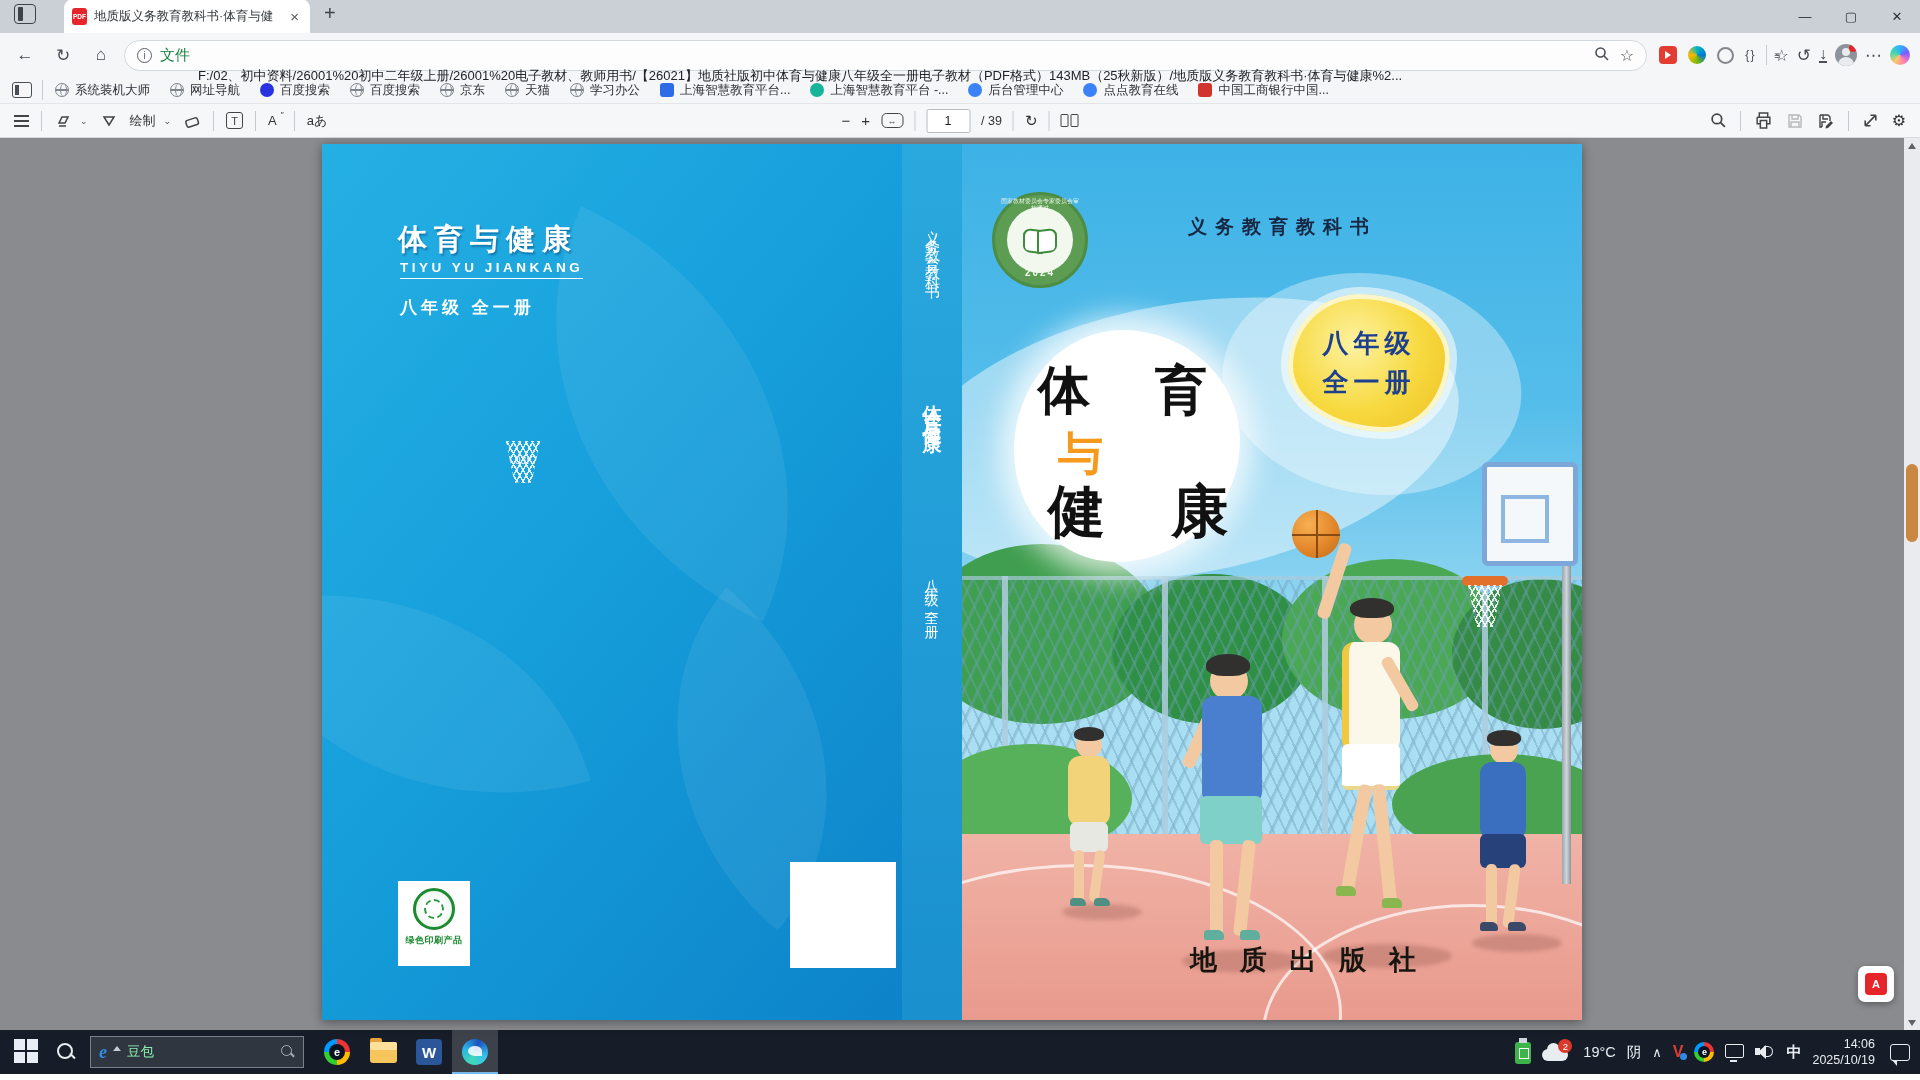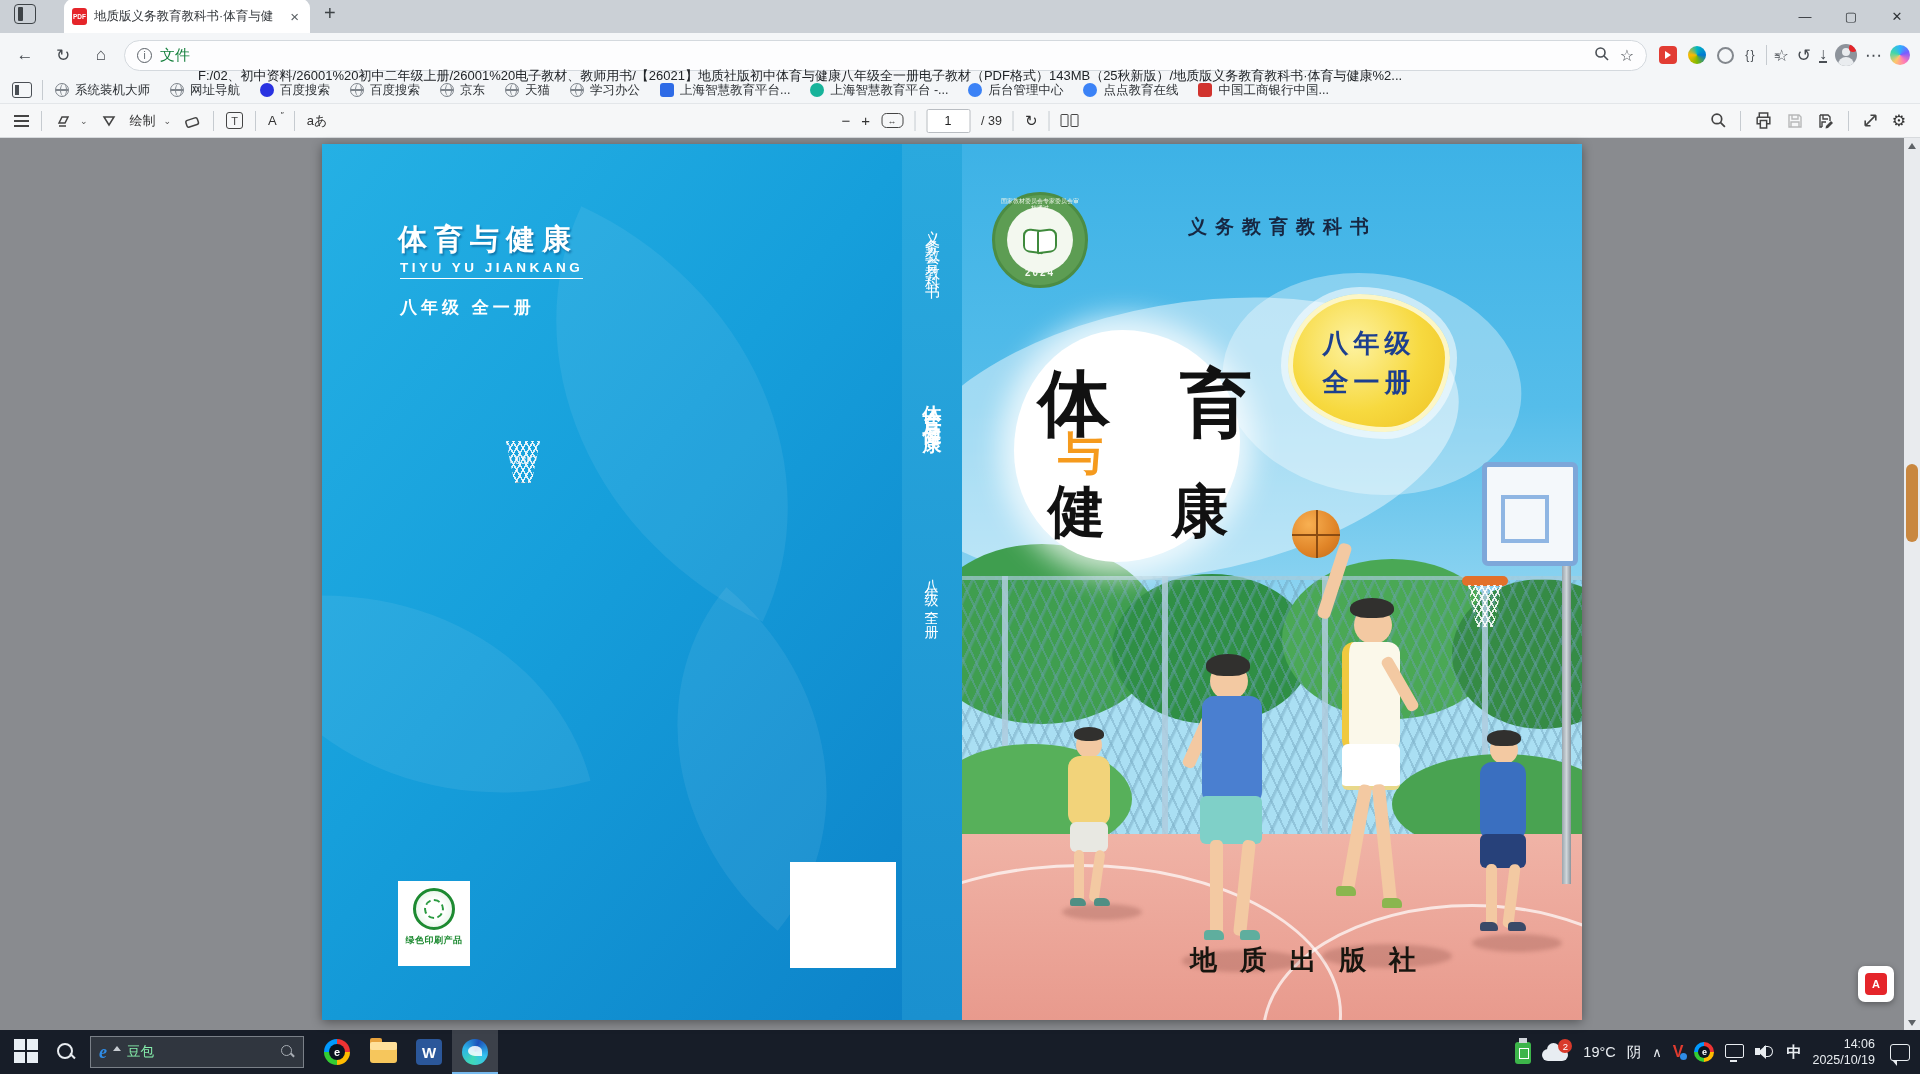--- a/index.html
+++ b/index.html
@@ -113,21 +113,21 @@
   .badge-inner { width:66px; height:66px; border-radius:50%; background:#f3f8ef; display:flex; align-items:center; justify-content:center; position:relative;}
   .badge-ring-text { position:absolute; left:4px; right:4px; top:3px; font-size:6px; color:#eaf3e6; text-align:center; line-height:7px; }
   .badge-year { position:absolute; bottom:7px; left:0; right:0; text-align:center; font-size:10px; font-weight:bold; color:#f3f8ef; letter-spacing:2px; }
   .book-glyph { width:34px; height:22px; position:relative; }
   .book-glyph::before,.book-glyph::after{content:"";position:absolute;top:0;width:16px;height:20px;background:#fff;border:2px solid #3f8a3c;}
   .book-glyph::before{left:0;border-radius:8px 2px 2px 6px;transform:skewY(8deg);}
   .book-glyph::after{right:0;border-radius:2px 8px 6px 2px;transform:skewY(-8deg);}
   .fr-series { position:absolute; left:226px; top:70px; font-size:19px; color:#172742; letter-spacing:8px; font-weight:bold; }
   .cloud { position:absolute; left:52px; top:186px; width:226px; height:232px; background:#fff;
            border-radius:48% 52% 55% 45% / 52% 48% 52% 48%; box-shadow:0 0 28px 14px rgba(255,255,255,.75); }
-  .t1 { position:absolute; left:76px; top:212px; font-size:72px; font-weight:900; color:#111; letter-spacing:26px; font-family:"Liberation Serif",serif; }
+  .t1 { position:absolute; left:76px; top:212px; font-size:52px; font-weight:900; color:#111; letter-spacing:26px; font-family:"Liberation Serif",serif; }
   .t2 { position:absolute; left:96px; top:280px; font-size:45px; font-weight:900; color:#f59a1d; font-family:"Liberation Serif",serif; text-shadow:1px 1px 0 #fff; }
   .t3 { position:absolute; left:86px; top:330px; font-size:57px; font-weight:900; color:#111; letter-spacing:26px; font-family:"Liberation Serif",serif; }
   .yellowblob { position:absolute; left:326px; top:150px; width:162px; height:138px;
     background:radial-gradient(circle at 40% 35%,#fdf2a0 0%,#f7d93f 55%,#eec122 100%);
     border:5px solid #fcf6c6; box-shadow:0 0 0 7px rgba(255,255,255,.55);
     border-radius:44% 56% 40% 60% / 52% 46% 54% 48%;
     display:flex; flex-direction:column; align-items:center; justify-content:center; gap:4px; }
   .yb-line { font-size:26px; font-weight:900; color:#1c3f8f; letter-spacing:5px; }
   .trees { position:absolute; border-radius:50%; }
   .fence { position:absolute; left:0; top:432px; width:620px; height:262px; opacity:.75;

